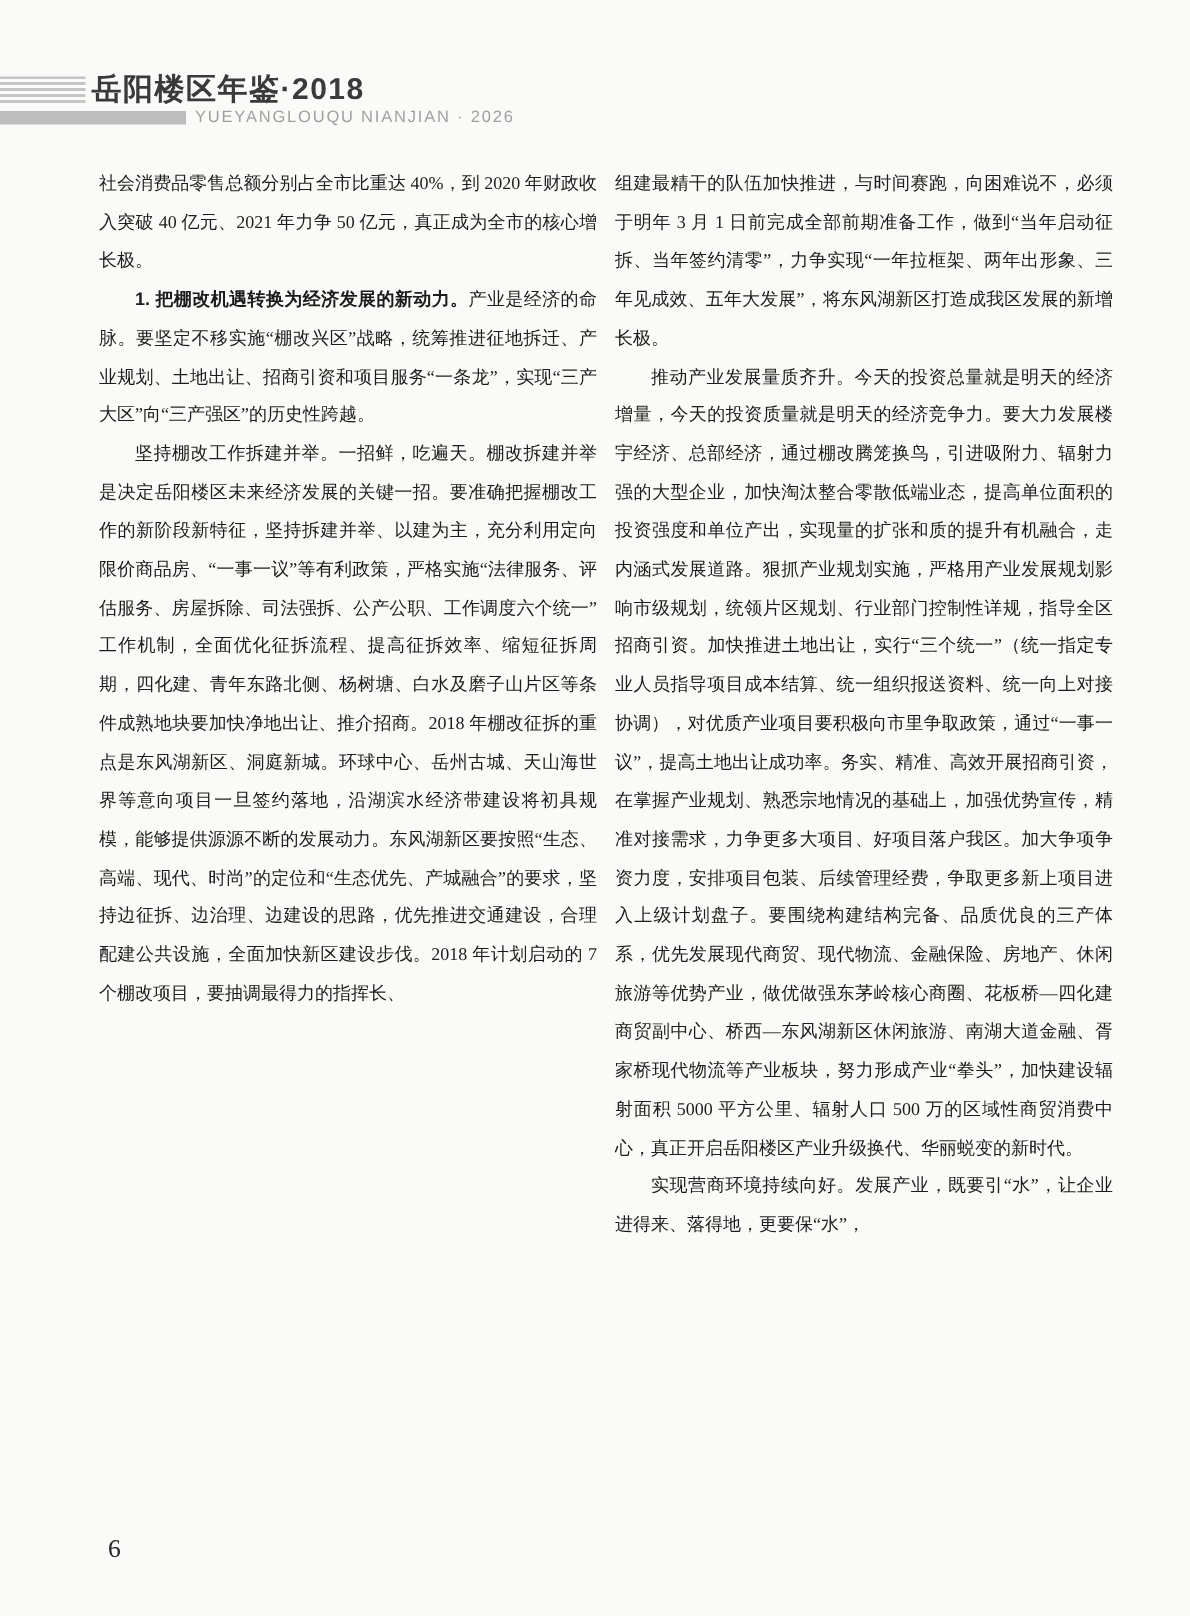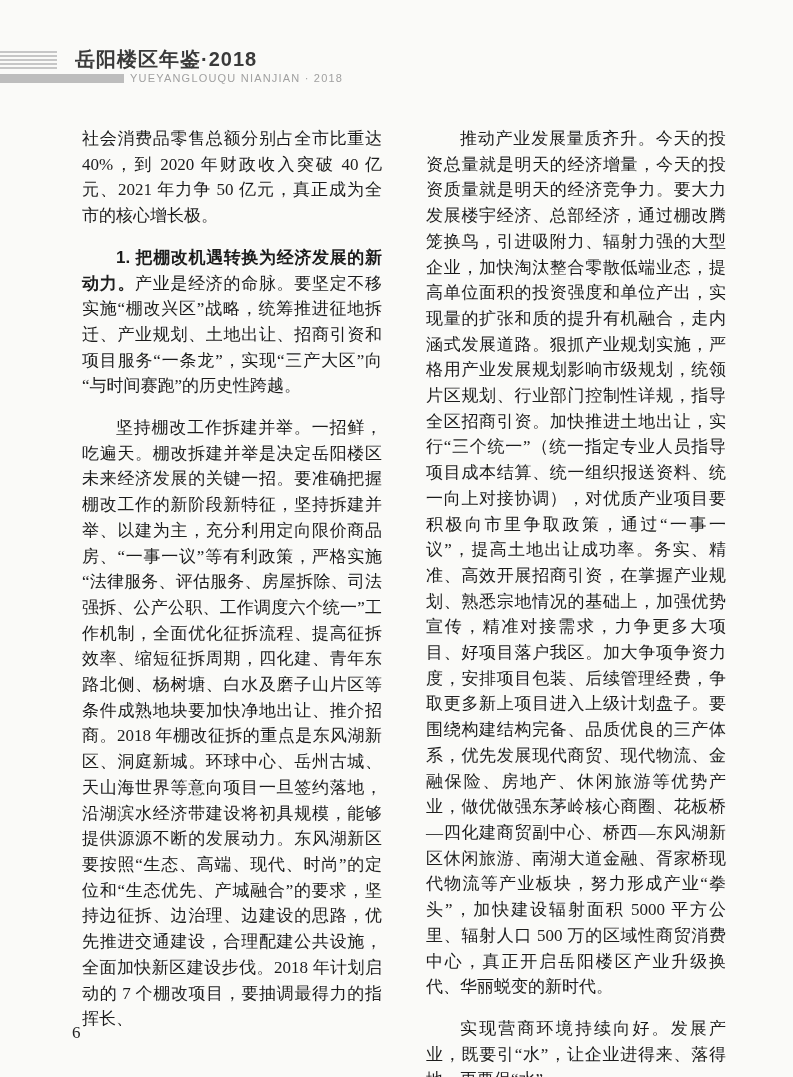--- a/index.html
+++ b/index.html
@@ -11,43 +11,43 @@
     font-family:"Liberation Serif", serif;
   }
   .page{position:absolute;inset:0;}
 
   
   .hdr-stripes{
     position:absolute;left:0;top:51px;width:57px;height:19px;
     background:repeating-linear-gradient(to bottom,#c6c6c6 0 2px,transparent 2px 4px);
   }
   .hdr-title{
-    position:absolute;left:75px;top:46px;margin:0;
+    position:absolute;left:61px;top:46px;margin:0;
     font-family:"Liberation Sans",sans-serif;
     font-size:20px;font-weight:700;letter-spacing:1px;color:#3a3a3a;
     white-space:nowrap;
   }
   .hdr-bar{
     position:absolute;left:0;top:74px;width:124px;height:9px;background:#bdbdbd;
   }
   .hdr-subtitle{
     position:absolute;left:130px;top:72px;
     font-family:"Liberation Sans",sans-serif;
     font-size:11px;letter-spacing:1.2px;color:#a0a0a0;white-space:nowrap;
   }
 
   
   .columns{
     position:absolute;left:66px;top:110px;width:676px;
     display:flex;gap:12px;
   }
   .col{width:332px;}
   .para{
-    margin:16px;
-    font-size:17px;line-height:25.7px;color:#1c1c1c;
+    margin:0;
+    font-size:12px;line-height:25.7px;color:#1c1c1c;
     text-align:justify;
     text-justify:inter-character;
   }
   .para.indent{text-indent:2em;}
   .seg-bold{
     font-weight:700;
     font-family:"Liberation Sans",sans-serif;
   }
   .seg-kai{}
 
@@ -58,29 +58,30 @@
   }
 </style>
 </head>
 <body>
 
 <div class="page">
 
   <div class="hdr-stripes"></div>
   <h1 class="hdr-title">岳阳楼区年鉴·2018</h1>
   <div class="hdr-bar"></div>
-  <div class="hdr-subtitle">YUEYANGLOUQU NIANJIAN · 2018</div>
+  <div class="hdr-subtitle">YUEYANGLOUQU NIANJIAN · 2026</div>
 
   <main class="columns">
     <div class="col">
         <p class="para"><span class="seg-normal">社会消费品零售总额分别占全市比重达 40%，到 2020 年财政收入突破 40 亿元、2021 年力争 50 亿元，真正成为全市的核心增长极。</span></p>
-        <p class="para indent"><span class="seg-bold">1. 把棚改机遇转换为经济发展的新动力。</span><span class="seg-normal">产业是经济的命脉。要坚定不移实施“棚改兴区”战略，统筹推进征地拆迁、产业规划、土地出让、招商引资和项目服务“一条龙”，实现“三产大区”向“与时间赛跑”的历史性跨越。</span></p>
+        <p class="para indent"><span class="seg-bold">1. 把棚改机遇转换为经济发展的新动力。</span><span class="seg-normal">产业是经济的命脉。要坚定不移实施“棚改兴区”战略，统筹推进征地拆迁、产业规划、土地出让、招商引资和项目服务“一条龙”，实现“三产大区”向“三产强区”的历史性跨越。</span></p>
         <p class="para indent"><span class="seg-kai">坚持棚改工作拆建并举。</span><span class="seg-normal">一招鲜，吃遍天。棚改拆建并举是决定岳阳楼区未来经济发展的关键一招。要准确把握棚改工作的新阶段新特征，坚持拆建并举、以建为主，充分利用定向限价商品房、“一事一议”等有利政策，严格实施“法律服务、评估服务、房屋拆除、司法强拆、公产公职、工作调度六个统一”工作机制，全面优化征拆流程、提高征拆效率、缩短征拆周期，四化建、青年东路北侧、杨树塘、白水及磨子山片区等条件成熟地块要加快净地出让、推介招商。2018 年棚改征拆的重点是东风湖新区、洞庭新城。环球中心、岳州古城、天山海世界等意向项目一旦签约落地，沿湖滨水经济带建设将初具规模，能够提供源源不断的发展动力。东风湖新区要按照“生态、高端、现代、时尚”的定位和“生态优先、产城融合”的要求，坚持边征拆、边治理、边建设的思路，优先推进交通建设，合理配建公共设施，全面加快新区建设步伐。2018 年计划启动的 7 个棚改项目，要抽调最得力的指挥长、</span></p>
       </div>
     <div class="col">
+        <p class="para"><span class="seg-normal">组建最精干的队伍加快推进，与时间赛跑，向困难说不，必须于明年 3 月 1 日前完成全部前期准备工作，做到“当年启动征拆、当年签约清零”，力争实现“一年拉框架、两年出形象、三年见成效、五年大发展”，将东风湖新区打造成我区发展的新增长极。</span></p>
         <p class="para indent"><span class="seg-kai">推动产业发展量质齐升。</span><span class="seg-normal">今天的投资总量就是明天的经济增量，今天的投资质量就是明天的经济竞争力。要大力发展楼宇经济、总部经济，通过棚改腾笼换鸟，引进吸附力、辐射力强的大型企业，加快淘汰整合零散低端业态，提高单位面积的投资强度和单位产出，实现量的扩张和质的提升有机融合，走内涵式发展道路。狠抓产业规划实施，严格用产业发展规划影响市级规划，统领片区规划、行业部门控制性详规，指导全区招商引资。加快推进土地出让，实行“三个统一”（统一指定专业人员指导项目成本结算、统一组织报送资料、统一向上对接协调），对优质产业项目要积极向市里争取政策，通过“一事一议”，提高土地出让成功率。务实、精准、高效开展招商引资，在掌握产业规划、熟悉宗地情况的基础上，加强优势宣传，精准对接需求，力争更多大项目、好项目落户我区。加大争项争资力度，安排项目包装、后续管理经费，争取更多新上项目进入上级计划盘子。要围绕构建结构完备、品质优良的三产体系，优先发展现代商贸、现代物流、金融保险、房地产、休闲旅游等优势产业，做优做强东茅岭核心商圈、花板桥—四化建商贸副中心、桥西—东风湖新区休闲旅游、南湖大道金融、胥家桥现代物流等产业板块，努力形成产业“拳头”，加快建设辐射面积 5000 平方公里、辐射人口 500 万的区域性商贸消费中心，真正开启岳阳楼区产业升级换代、华丽蜕变的新时代。</span></p>
         <p class="para indent"><span class="seg-kai">实现营商环境持续向好。</span><span class="seg-normal">发展产业，既要引“水”，让企业进得来、落得地，更要保“水”，</span></p>
       </div>
   </main>
 
   <div class="pagenum">6</div>
 
 </div>
 
 </body></html>

